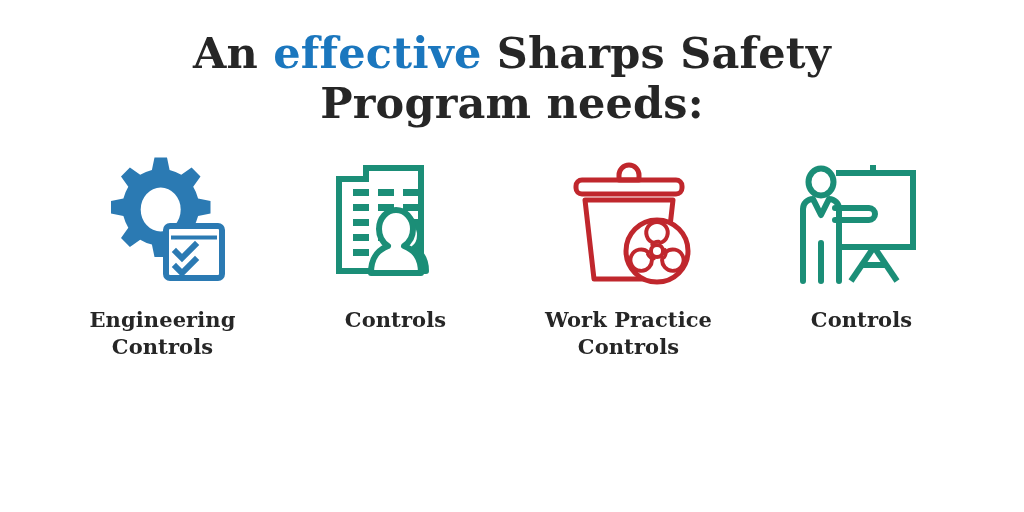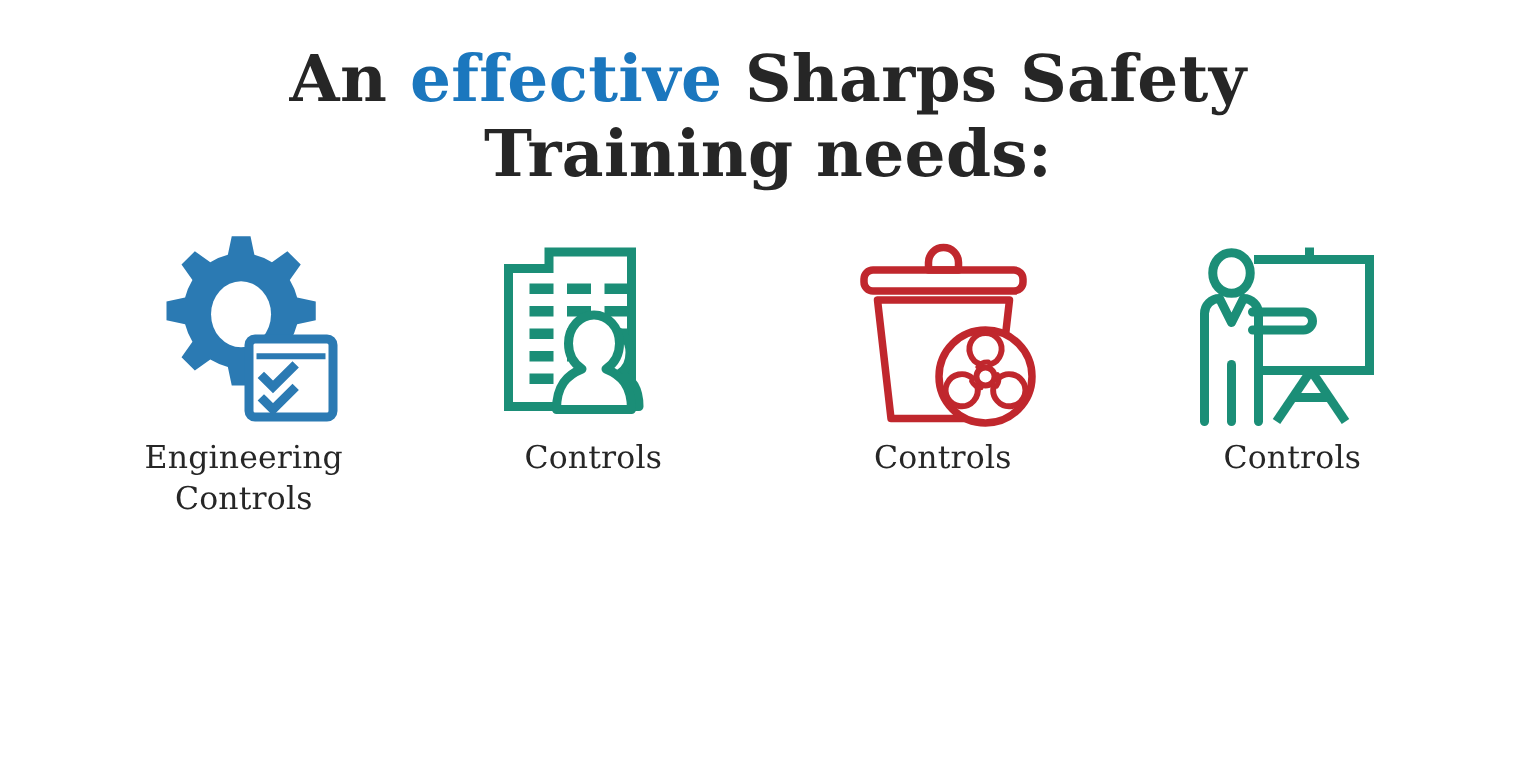--- a/index.html
+++ b/index.html
@@ -67,42 +67,42 @@
     align-items: center;
     justify-content: center;
   }
   .icon-wrap svg {
     display: block;
     width: 142px;
     height: 134px;
     overflow: visible;
   }
   .caption {
-    margin-top: 0;
+    margin-top: 14px;
     text-align: center;
     font-family: "DejaVu Serif", "Liberation Serif", serif;
-    font-weight: 400;
+    font-weight: 700;
     font-size: 21px;
     line-height: 27px;
     color: #262626;
     letter-spacing: 0.1px;
   }
   .caption .cap-line {
     display: block;
     white-space: nowrap;
   }
 </style>
 </head>
 <body>
 
 <div class="slide">
 
   <div class="headline">
     <span class="line"><span>An </span><span class="accent">effective</span><span> Sharps Safety</span></span>
-    <span class="line">Training needs:</span>
+    <span class="line">Program needs:</span>
   </div>
 
   <div class="columns">
 
     <div class="col">
       <div class="icon-wrap">
         <svg viewBox="0 0 142 134" xmlns="http://www.w3.org/2000/svg" aria-hidden="true">
           <g fill="#2b7ab3">
 
             <path d="M62.5 2.5
@@ -195,20 +195,21 @@
 
             <g stroke-width="3.6">
               <path d="M -9.8 3.4 a 8 8 0 0 0 6.6 4.6" transform="rotate(0)"></path>
               <path d="M -9.8 3.4 a 8 8 0 0 0 6.6 4.6" transform="rotate(120)"></path>
               <path d="M -9.8 3.4 a 8 8 0 0 0 6.6 4.6" transform="rotate(240)"></path>
             </g>
           </g>
         </svg>
       </div>
       <div class="caption">
+        <span class="cap-line">Work Practice</span>
         <span class="cap-line">Controls</span>
       </div>
     </div>
 
     <div class="col">
       <div class="icon-wrap">
         <svg viewBox="0 0 142 134" xmlns="http://www.w3.org/2000/svg" aria-hidden="true">
           <g fill="none" stroke="#1b8e77" stroke-width="6" stroke-linejoin="miter" stroke-linecap="butt">
 
             <line x1="82" y1="10" x2="82" y2="18"></line>

